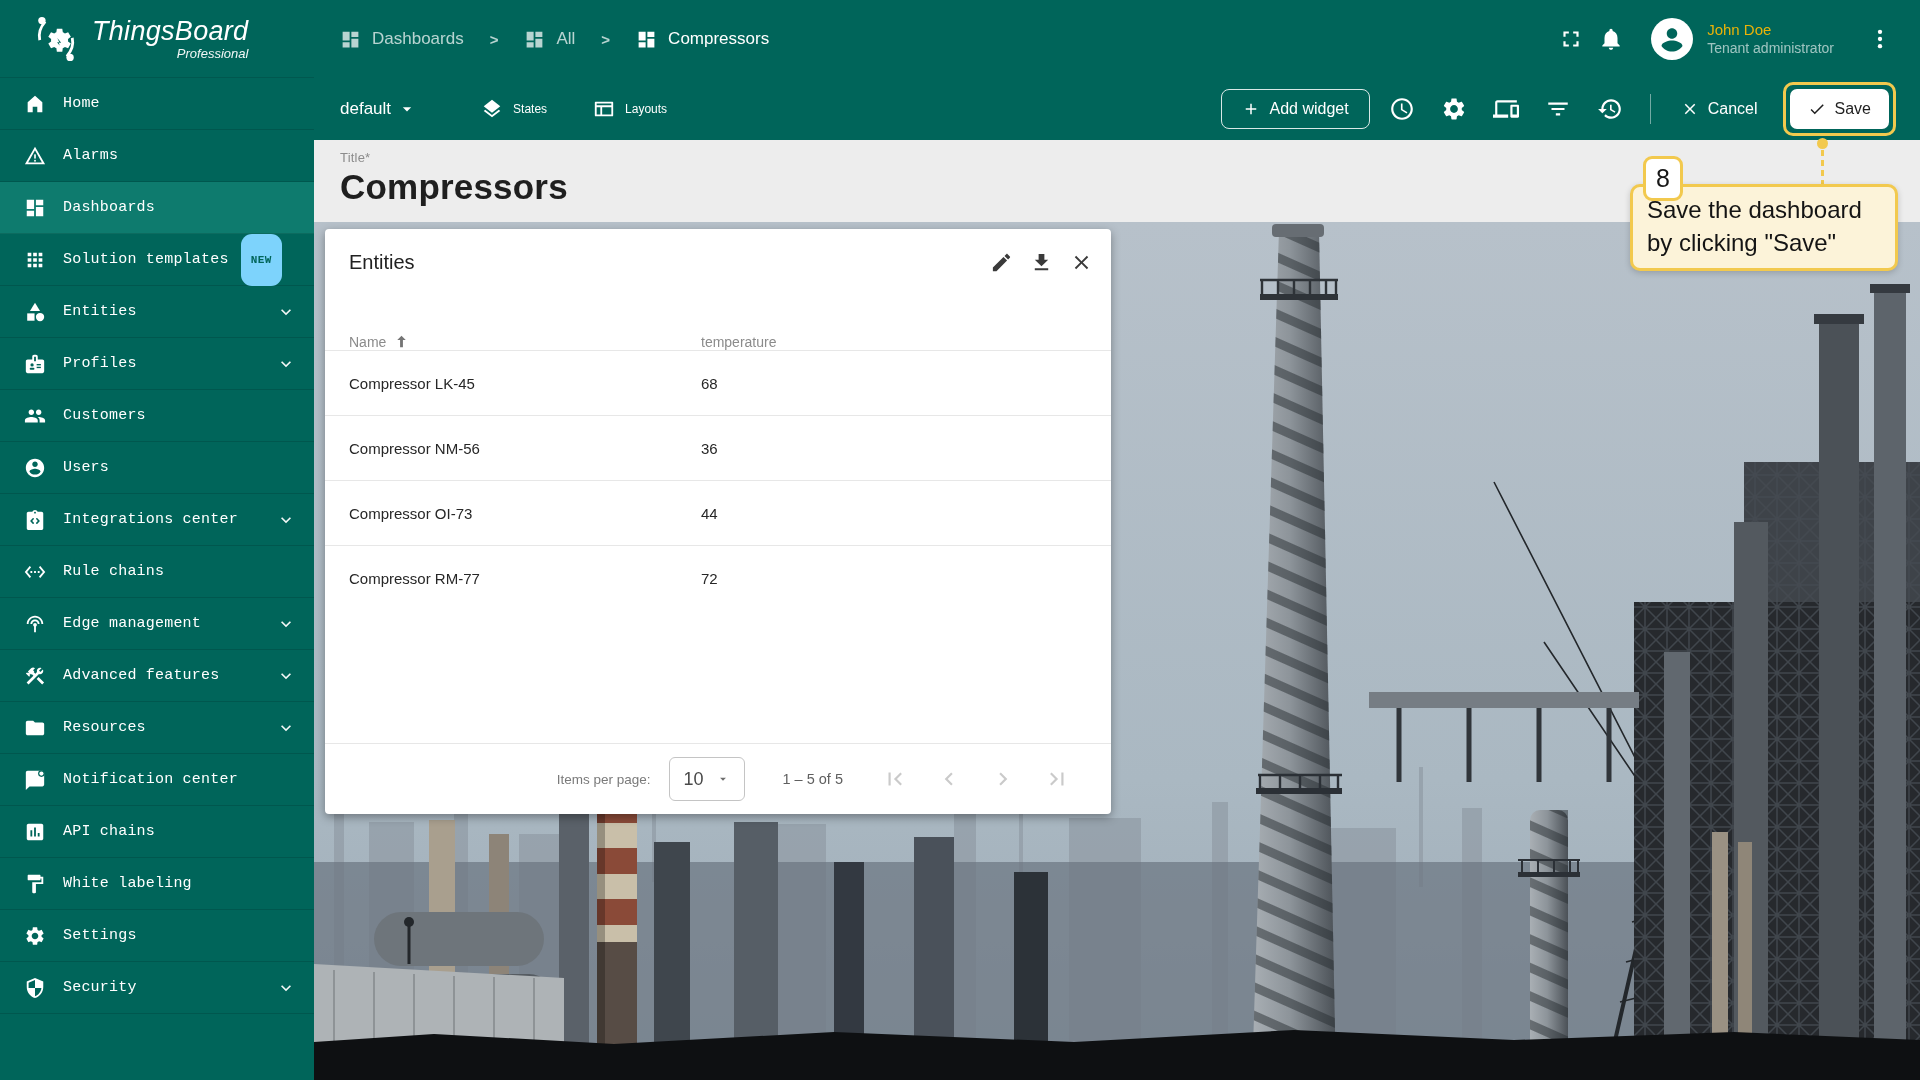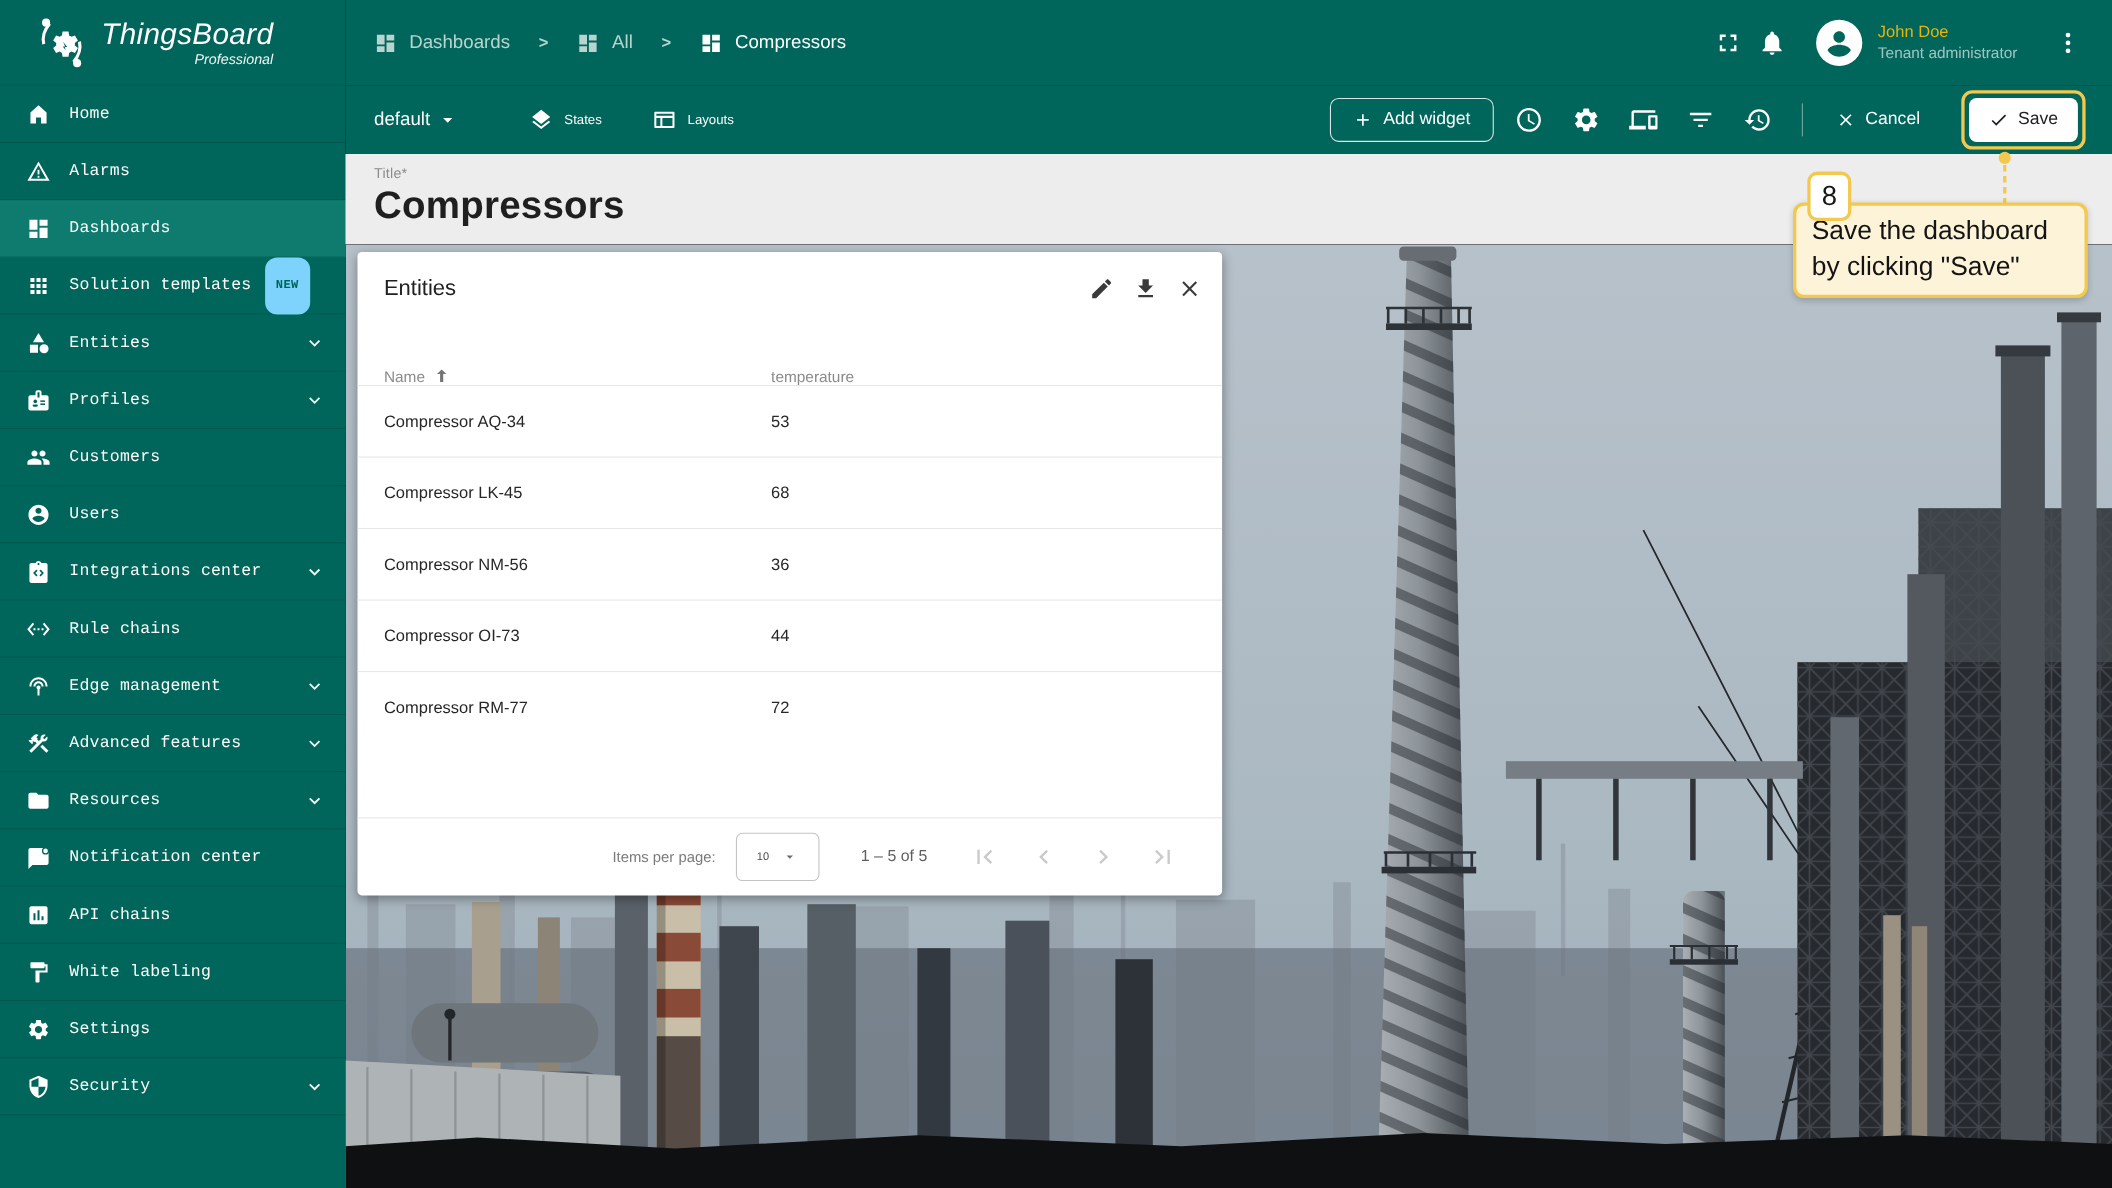--- a/index.html
+++ b/index.html
@@ -43,21 +43,21 @@
   .tb-link { display:flex; align-items:center; gap:10px; font-size:12px; font-weight:500; cursor:pointer; background:none; border:none; color:#fff; }
   .tb-link .tico { width:22px; height:22px; }
   .states-btn { margin-left:64px; }
   .layouts-btn { margin-left:46px; }
   .toolbar-right { margin-left:auto; display:flex; align-items:center; gap:12px; }
   .add-widget { display:flex; align-items:center; gap:10px; height:40px; padding:0 20px; border:1.5px solid rgba(255,255,255,.85); border-radius:8px; background:none; color:#fff; font-size:16px; cursor:pointer; font-family:inherit; }
   .add-widget svg { width:18px; height:18px; fill:#fff; }
   .vdiv { width:1px; height:30px; background:rgba(255,255,255,.45); margin:0 8px; }
   .cancel-btn { display:flex; align-items:center; gap:9px; background:none; border:none; color:#fff; font-size:16px; font-weight:500; cursor:pointer; font-family:inherit; padding:0 10px; }
   .cancel-btn svg { width:18px; height:18px; fill:#fff; }
-  .save-wrap { position:relative; margin-left:22px; }
+  .save-wrap { position:relative; margin-left:10px; }
   .save-wrap::after { content:""; position:absolute; inset:-7px; border:3px solid #f2c94e; border-radius:10px; pointer-events:none; }
   .save-btn { display:flex; align-items:center; gap:9px; height:40px; padding:0 18px; background:#fff; border:none; border-radius:7px; color:#1f1f1f; font-size:16px; font-weight:500; cursor:pointer; font-family:inherit; }
   .save-btn svg { width:18px; height:18px; fill:#1f1f1f; }
 
   .title-strip { height:82px; flex:none; background:#ededed; padding:10px 0 0 26px; }
   .title-label { font-size:13px; color:#8c8c8c; letter-spacing:.2px; }
   .page-title { font-size:35px; font-weight:700; color:#1f1f1f; margin-top:2px; letter-spacing:.2px; }
 
   
   .canvas { flex:1; position:relative; overflow:hidden; }
@@ -71,21 +71,21 @@
   .wico { width:23px; height:23px; fill:#3a3a3a; }
   .col-row { height:65px; flex:none; display:flex; align-items:flex-end; padding:0 24px; color:#8b8b8b; font-size:14px; }
   .col-name { width:352px; flex:none; display:flex; align-items:center; gap:7px; }
   .sort-ico { width:17px; height:17px; fill:#757575; }
   .data-row { height:65px; flex:none; display:flex; align-items:center; padding:0 24px; border-top:1px solid #e7e7e7; font-size:15px; color:#272727; cursor:pointer; }
   .data-row:last-of-type { border-bottom:1px solid #e7e7e7; }
   .cell-name { width:352px; flex:none; }
   .widget-spacer { flex:1; }
   .widget-footer { height:71px; flex:none; border-top:1px solid #e7e7e7; display:flex; align-items:center; justify-content:flex-end; padding-right:40px; color:#757575; }
   .ipp-label { font-size:13.5px; color:#7a7a7a; }
-  .ipp-select { width:76px; height:44px; border:1px solid #c4c4c4; border-radius:6px; display:flex; align-items:center; justify-content:center; gap:12px; margin:0 18px; font-size:10px; color:#4a4a4a; cursor:pointer; background:#fff; }
+  .ipp-select { width:76px; height:44px; border:1px solid #c4c4c4; border-radius:6px; display:flex; align-items:center; justify-content:center; gap:12px; margin:0 18px; font-size:18px; color:#4a4a4a; cursor:pointer; background:#fff; }
   .ipp-select svg { width:14px; height:14px; fill:#6d6d6d; }
   .range { font-size:14.5px; color:#5f5f5f; margin:0 38px 0 20px; }
   .pagers { display:flex; align-items:center; gap:26px; }
   .pager { background:none; border:none; width:28px; height:28px; display:flex; align-items:center; justify-content:center; cursor:default; }
   .pager svg { width:26px; height:26px; fill:#cacaca; }
 
   
   .tut-dot { position:absolute; left:1503px; top:138px; width:11px; height:11px; border-radius:50%; background:#f2c94e; z-index:60; }
   .tut-line { position:absolute; left:1507px; top:150px; height:36px; width:0; border-left:3px dashed #f2c94e; z-index:60; }
   .tut-badge { position:absolute; left:1329px; top:156px; min-width:40px; height:45px; background:#fff; border:3px solid #f2c94e; border-radius:9px; display:flex; align-items:center; justify-content:center; font-size:25px; color:#171717; z-index:62; padding:0 9px; }
@@ -533,24 +533,20 @@
         <div class="col-row">
           <div class="col-name">
             <span>Name</span>
             <svg class="sort-ico" viewBox="0 0 24 24">
                 <path d="M12 4l-6 6h4v10h4V10h4l-6-6z"></path>
               </svg>
           </div>
           <div class="col-temp">temperature</div>
         </div>
 
-        <div class="data-row">
-          <div class="cell-name">Compressor AQ-34</div>
-          <div class="cell-temp">53</div>
-        </div>
         <div class="data-row">
           <div class="cell-name">Compressor LK-45</div>
           <div class="cell-temp">68</div>
         </div>
         <div class="data-row">
           <div class="cell-name">Compressor NM-56</div>
           <div class="cell-temp">36</div>
         </div>
         <div class="data-row">
           <div class="cell-name">Compressor OI-73</div>

